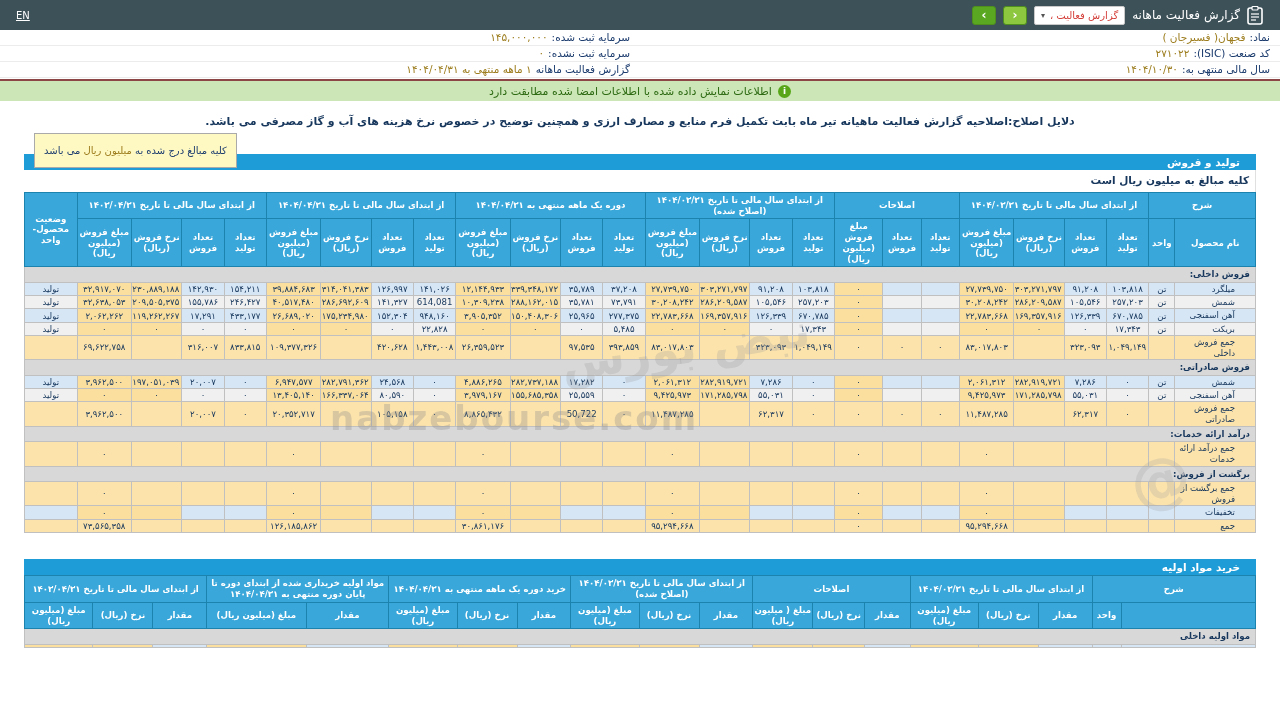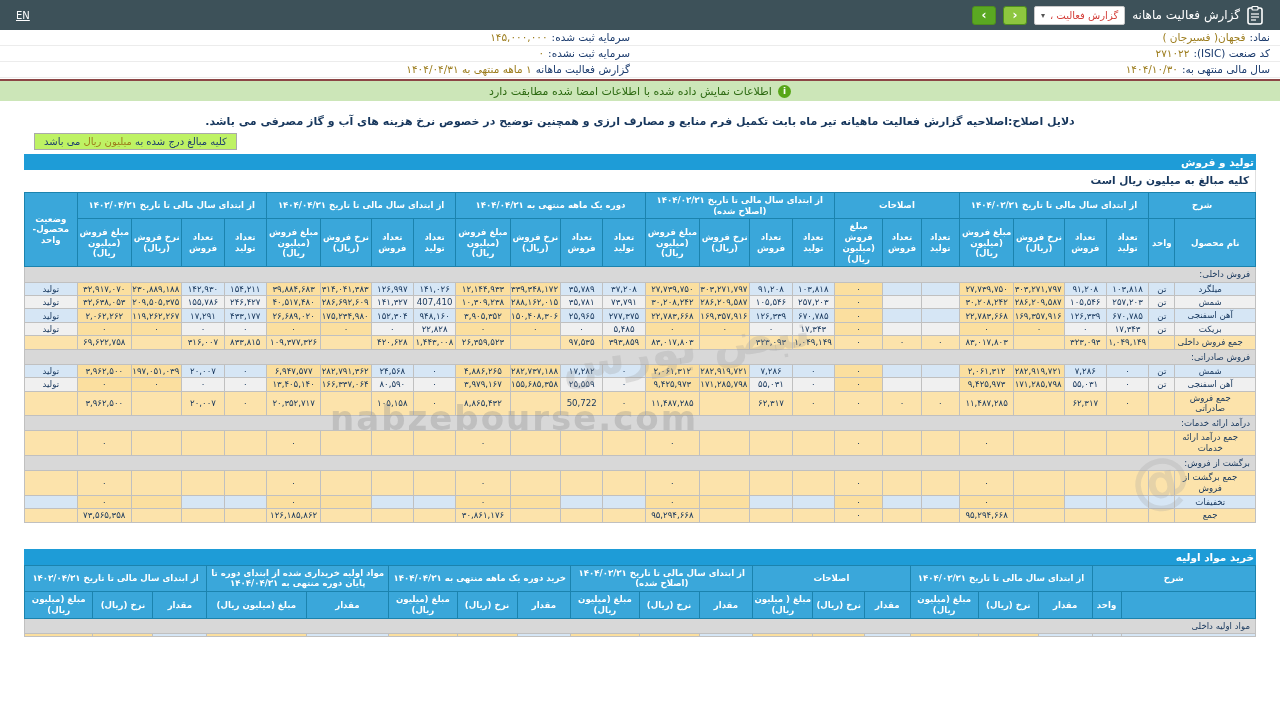--- a/index.html
+++ b/index.html
@@ -25,43 +25,43 @@
        white-space:nowrap;overflow:hidden;padding:0 10px}
   .info-row .lbl{color:#1c3c6e;font-weight:normal}
   .info-row .val{color:#9c7c1c;padding-right:4px}
   .maroon-line{height:0;border-top:2px solid #8c4646;margin-top:1px}
   
   .banner{height:20px;background:#cce6b8;display:flex;align-items:center;justify-content:center;
        direction:rtl;gap:6px;font-size:11px;color:#2d6a12}
   .info-ico{width:13px;height:13px;border-radius:50%;background:#58a618;color:#fff;font-size:9px;
        font-weight:bold;display:flex;align-items:center;justify-content:center}
   
-  .unit-box{position:absolute;left:34px;top:133px;border:1px solid #aaa;padding:2px 9px;
-       font-size:10px;color:#1c3c6e;direction:rtl;background:#bef264}
+  .unit-box{position:absolute;left:34px;top:133px;border:1px solid #aaa;padding:11px 9px;
+       font-size:10px;color:#1c3c6e;direction:rtl;background:#fef9c3}
   .unit-box .gold{color:#9c7c1c}
   
   .notices{margin-top:14px;text-align:center;direction:rtl}
   .notice1{font-size:11px;color:#1d3a70;margin-bottom:9px}
   .notice1 .here-link{color:#1d62b0;cursor:pointer}
   .notice2{font-size:11px;font-weight:bold;color:#16365c;margin-bottom:10px}
   
   .section-wrap{margin:0 24px}
   .sec-bar{height:16px;background:#1e9cd7;color:#fff;font-size:10.5px;font-weight:bold;
-       direction:rtl;display:flex;align-items:center;padding:0 2px;margin-top:26px}
+       direction:rtl;display:flex;align-items:center;padding:0 16px;margin-top:26px}
   .amounts-note{direction:rtl;font-size:10.5px;font-weight:bold;color:#16365c;
        padding:4px 6px 6px;background:#fff;border-right:1px solid #e0e0e0}
   
   table{border-collapse:collapse;table-layout:fixed;direction:rtl;width:100%;background:#fff}
   th,td{border:1px solid #c0c0c0;font-size:8.6px;padding:1px 2px;white-space:nowrap;
        overflow:hidden;text-align:center;color:#16365c}
   thead th{background:#3aa7da;color:#fff;border:1px solid #1b83ae;font-weight:bold;
        white-space:normal;line-height:1.25;padding:2px 1px}
   thead tr.grp th{height:17px}
-  td.name{text-align:center;padding-right:12px;white-space:normal;line-height:1.2}
-  tr.cat td{background:#d8d8d8;text-align:right;font-weight:normal;color:#16365c;
+  td.name{text-align:right;padding-right:20px;white-space:normal;line-height:1.2}
+  tr.cat td{background:#d8d8d8;text-align:right;font-weight:bold;color:#16365c;
        white-space:normal;line-height:1.2;padding:2px 5px}
   tr.stripe-a td{background:#d6e6f5}
   tr.stripe-b td{background:#f0f0f0}
   td.hl{background:#fbdf9f !important}
   tr.total td{background:#fce3ab;white-space:normal;line-height:1.25}
   tr.total td.name{font-weight:normal}
   
   .wm{position:absolute;color:rgba(140,140,140,.33);pointer-events:none;z-index:5;font-weight:bold}
   .wm1{left:330px;top:398px;font-size:34px;letter-spacing:2px}
   .wm2{left:560px;top:320px;font-size:46px;transform:rotate(-8deg);color:rgba(150,150,150,.25)}
@@ -231,21 +231,21 @@
           <td></td>
           <td class="hl">۰</td>
           <td>۲۵۷,۲۰۳</td>
           <td>۱۰۵,۵۴۶</td>
           <td class="hl">۲۸۶,۲۰۹,۵۸۷</td>
           <td class="hl">۳۰,۲۰۸,۲۴۲</td>
           <td>۷۳,۷۹۱</td>
           <td>۳۵,۷۸۱</td>
           <td class="hl">۲۸۸,۱۶۲,۰۱۵</td>
           <td class="hl">۱۰,۳۰۹,۲۳۸</td>
-          <td>407,410</td>
+          <td>614,081</td>
           <td>۱۴۱,۳۲۷</td>
           <td class="hl">۲۸۶,۶۹۲,۶۰۹</td>
           <td class="hl">۴۰,۵۱۷,۴۸۰</td>
           <td>۲۴۶,۴۲۷</td>
           <td>۱۵۵,۷۸۶</td>
           <td class="hl">۲۰۹,۵۰۵,۳۷۵</td>
           <td class="hl">۳۲,۶۳۸,۰۵۳</td>
           <td>تولید</td>
         </tr>
         <tr class="stripe-a">

